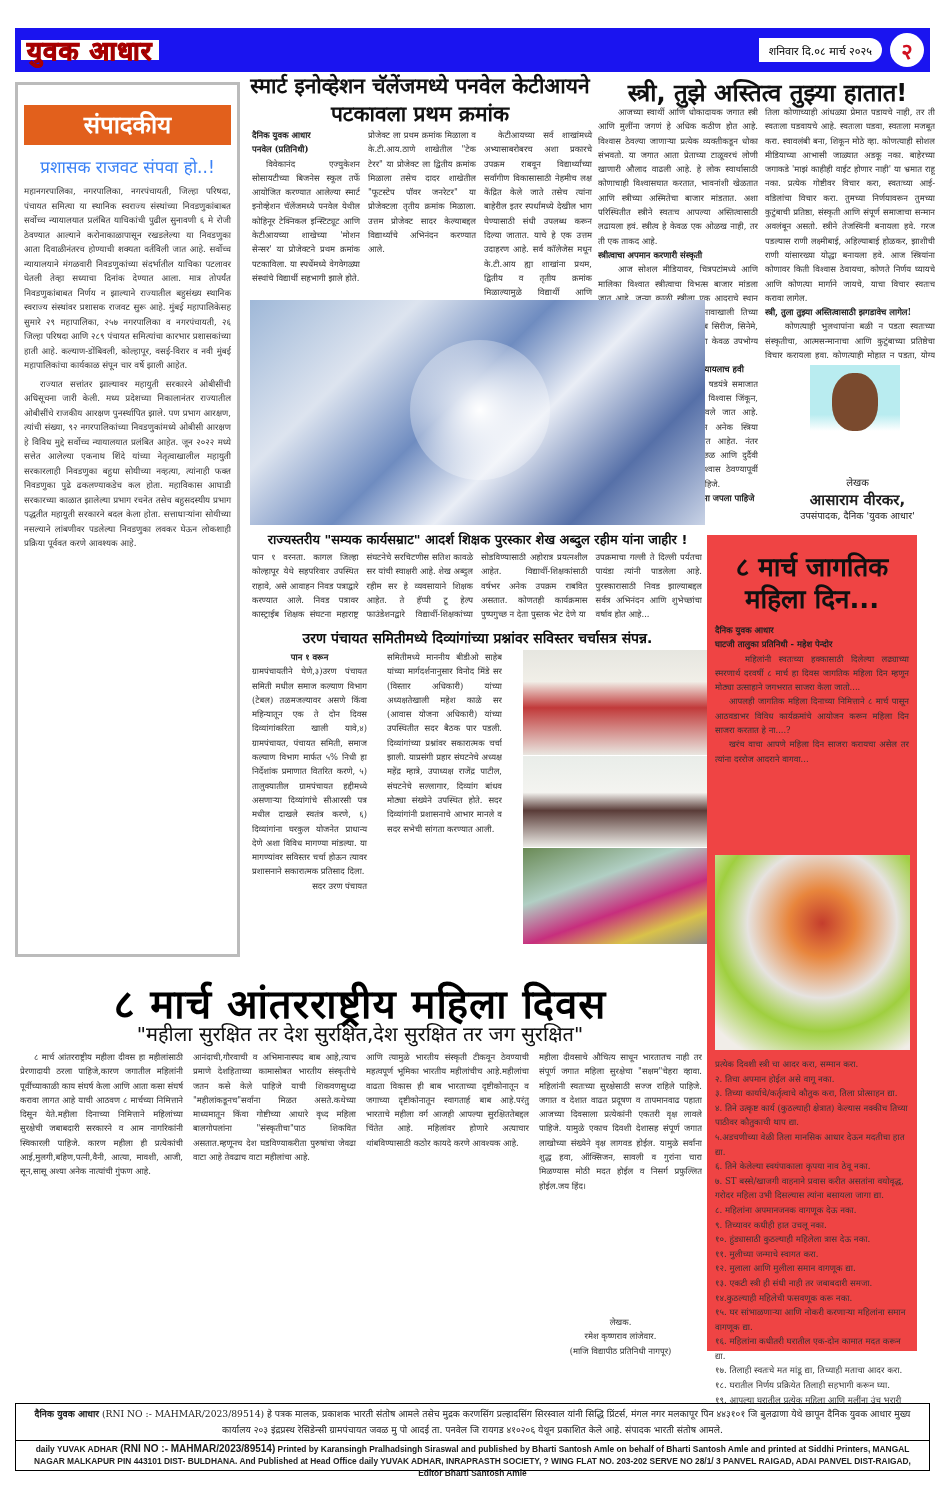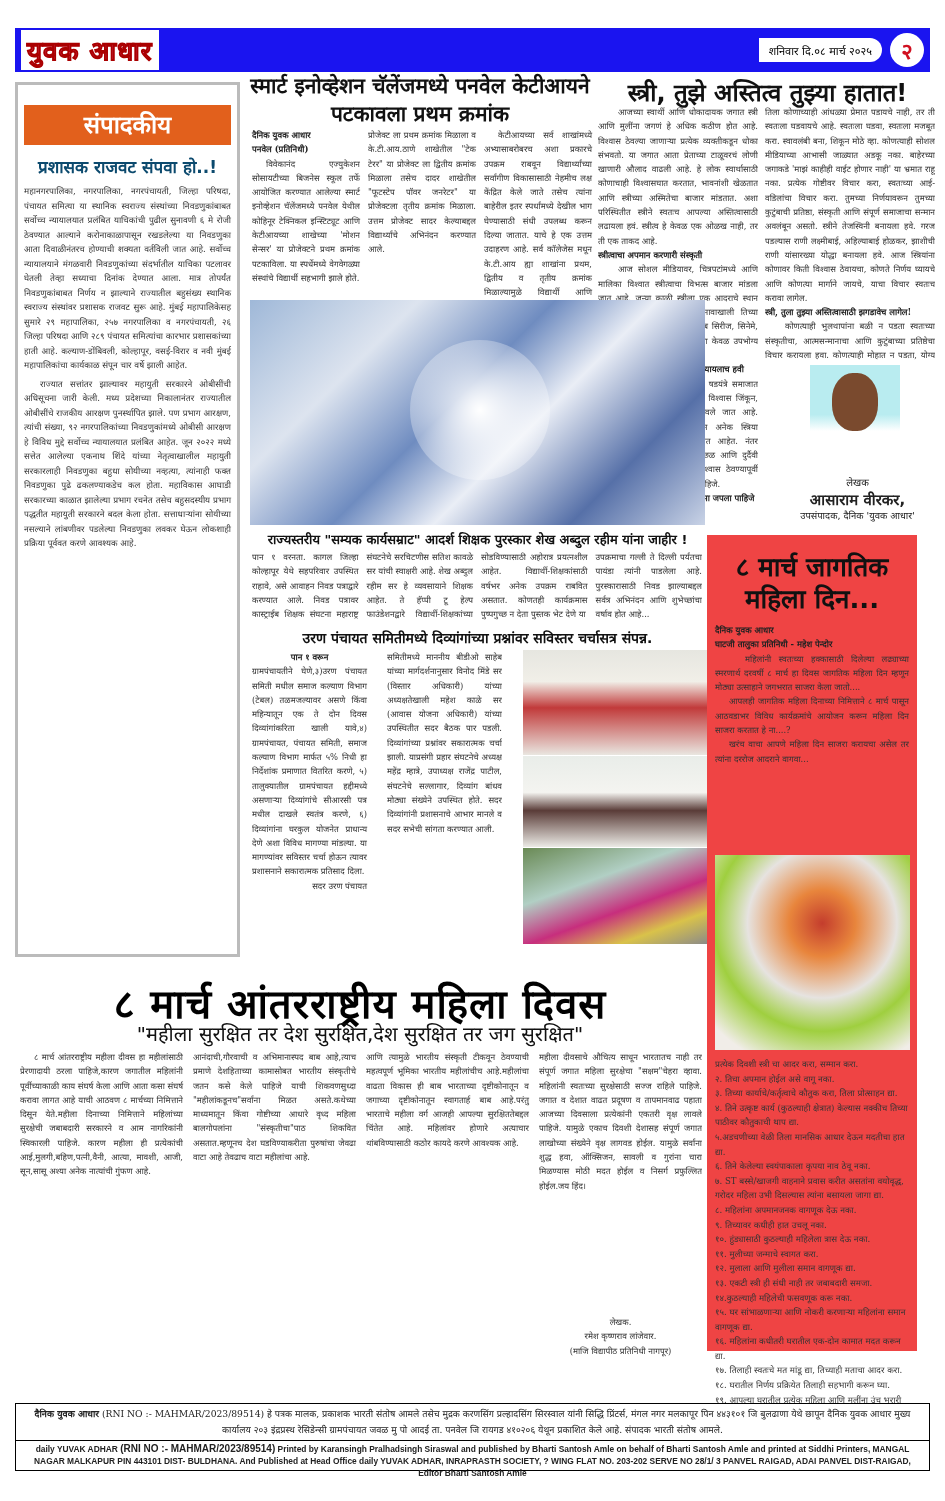--- a/index.html
+++ b/index.html
@@ -1,25 +1,25 @@
 <!DOCTYPE html>
 <html><head>
 <meta charset="utf-8">
 <style>
 *{box-sizing:border-box;margin:0;padding:0}
 body{width:945px;height:1501px;background:#fff;font-family:"DejaVu Sans",sans-serif;color:#222;position:relative;overflow:hidden}
 .abs{position:absolute}
 .masthead{left:15px;top:28px;width:915px;height:44px;background:#1a14f0;display:flex;align-items:center;justify-content:space-between;padding:0 6px}
-.logo{background:#fff;height:40px;padding:0 6px;display:flex;align-items:center;font-family:"DejaVu Serif",serif;font-weight:bold;font-size:26px;color:#ec4899;letter-spacing:1px;-webkit-text-stroke:1px #a00}
+.logo{background:#fff;height:20px;padding:0 6px;display:flex;align-items:center;font-family:"DejaVu Serif",serif;font-weight:bold;font-size:26px;color:#0f172a;letter-spacing:1px;-webkit-text-stroke:1px #a00}
 .dateline{display:flex;align-items:center;gap:8px}
 .datebox{background:#fff;height:24px;padding:0 10px;font-size:11px;display:flex;align-items:center;border-radius:0 12px 12px 0;color:#000}
 .pagenum{width:34px;height:34px;border-radius:50%;background:#fff;color:#d01020;font-weight:bold;font-size:22px;display:flex;align-items:center;justify-content:center}
 .edit-box{left:15px;top:82px;width:225px;height:875px;border:3px solid #bbb}
 .edit-banner{background:#e2601c;color:#fff;font-size:24px;font-weight:bold;text-align:center;height:40px;line-height:40px;margin:20px 6px 0}
-.edit-title{font-size:17px;font-weight:bold;text-align:center;margin:10px 4px 6px;color:#0c4a6e}
+.edit-title{font-size:17px;font-weight:normal;text-align:center;margin:10px 4px 6px;color:#3b82f6}
 .body{font-size:8.6px;line-height:14.5px;text-align:justify;color:#333;font-family:"DejaVu Serif",serif}
 .edit-body{padding:0 6px}
 .headline{font-weight:bold;color:#111}
 .h-smart{left:250px;top:72px;width:340px;font-size:21px;line-height:28px;text-align:center;color:#111}
 .h-stree{left:595px;top:75px;width:345px;font-size:24px;text-align:center;color:#111}
 .col{font-size:8.4px;line-height:14.3px;text-align:justify;color:#333;font-family:"DejaVu Serif",serif}
 .byline{font-weight:bold;color:#222}
 .photo1{left:250px;top:300px;width:455px;height:225px;background:linear-gradient(135deg,#9fb8d8 0%,#dde4ef 25%,#6f8cc0 45%,#eaeef6 60%,#5670a8 80%,#c9d3e6 100%)}
 .photo1 .glow{position:absolute;left:160px;top:40px;width:140px;height:140px;border-radius:50%;background:radial-gradient(#fff,rgba(255,255,255,0))}
 .h-award{left:250px;top:530px;width:455px;font-size:13px;text-align:center;color:#111}

